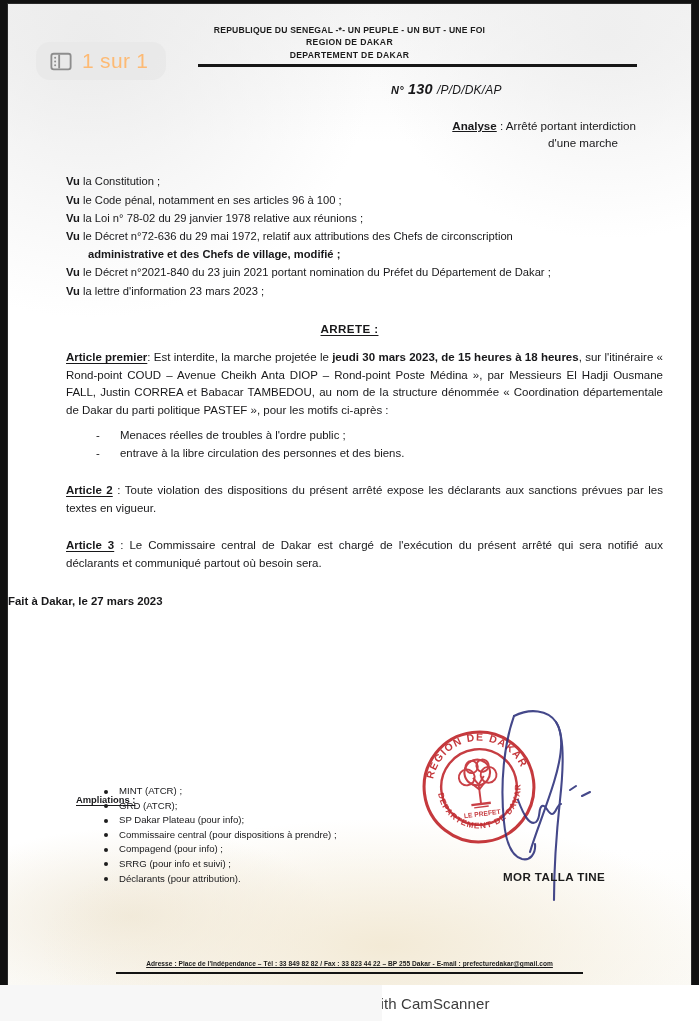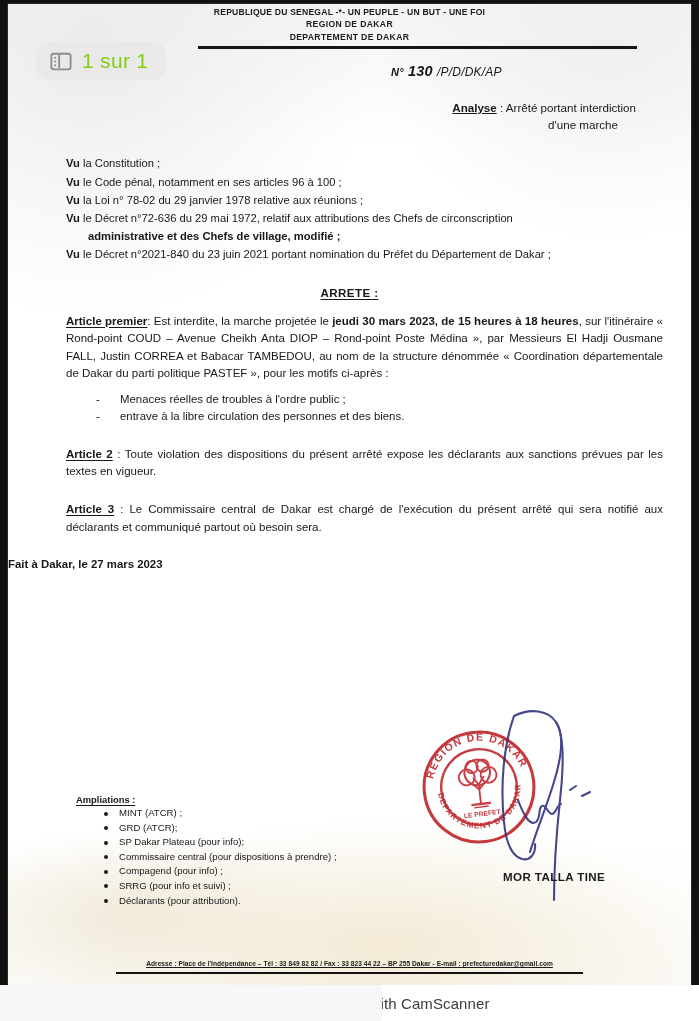--- a/index.html
+++ b/index.html
@@ -31,21 +31,21 @@
   }
   .doc{
     position:absolute;
     left:0;top:0;right:0;bottom:0;
     color:#18181a;
   }
 
   
   .letterhead{
     text-align:center;
-    padding-top:2px;
+    padding-top:20px;
     font-weight:bold;
     font-size:8.6px;
     letter-spacing:.35px;
     line-height:12.4px;
     color:#1c1c1c;
   }
   .letterhead .l1{letter-spacing:.2px;}
   .rule{
     height:0;
     border-top:3px solid #161616;
@@ -158,21 +158,21 @@
     color:#1b1b1b;
   }
 
   
   .ampl-title{
     position:absolute;left:68px;top:790px;
     font-size:9.4px;font-weight:bold;
     text-decoration:underline;text-underline-offset:2px;
   }
   .ampl-list{
-    position:absolute;left:96px;top:802px;
+    position:absolute;left:96px;top:780px;
     font-size:9.6px;
     line-height:14.6px;
     list-style:none;margin:0;padding:0;
   }
   .ampl-list li{display:flex;align-items:flex-start;gap:11px;}
   .ampl-list .bullet{
     width:4px;height:4px;border-radius:50%;
     background:#1d1d1d;margin-top:5.5px;flex:none;
   }
 
@@ -196,21 +196,21 @@
     position:absolute;
     left:36px;top:42px;
     display:flex;align-items:center;gap:10px;
     background:rgba(232,232,232,.82);
     border-radius:14px;
     padding:7px 18px 7px 14px;
     color:#6f6f6f;
   }
   .pagebadge .pglabel{
     font-size:21px;
-    color:#84cc16;
+    color:#fdba74;
     letter-spacing:.3px;
   }
   .pgicon{width:22px;height:19px;flex:none;}
 
   
   .csbar{
     position:absolute;
     left:0;right:0;bottom:0;height:36px;
     background:#ffffff;
     display:flex;align-items:center;justify-content:center;
@@ -269,20 +269,24 @@
           <span>la Loi n° 78-02 du 29 janvier 1978 relative aux réunions ;</span>
         </div>
         <div class="vu justified">
           <b>Vu</b>
           <span>le Décret n°72-636 du 29 mai 1972, relatif aux attributions des Chefs de circonscription</span>
           <span class="cont">administrative et des Chefs de village, modifié ;</span>
         </div>
         <div class="vu">
           <b>Vu</b>
           <span>le Décret n°2021-840 du 23 juin 2021 portant nomination du Préfet du Département de Dakar ;</span>
+        </div>
+        <div class="vu">
+          <b>Vu</b>
+          <span>la lettre d'information 23 mars 2023 ;</span>
         </div>
       </div>
 
       <div class="arrete">
         <u>ARRETE :</u>
       </div>
 
       <div class="art1">
         <span class="head">Article premier</span><span>: Est interdite, la marche projetée le </span><b>jeudi 30 mars 2023, de 15 heures à 18 heures</b><span>, sur l'itinéraire « Rond-point COUD – Avenue Cheikh Anta DIOP – Rond-point Poste Médina », par Messieurs El Hadji Ousmane FALL, Justin CORREA et Babacar TAMBEDOU, au nom de la structure dénommée « Coordination départementale de Dakar du parti politique PASTEF », pour les motifs ci-après :</span>
       </div>

